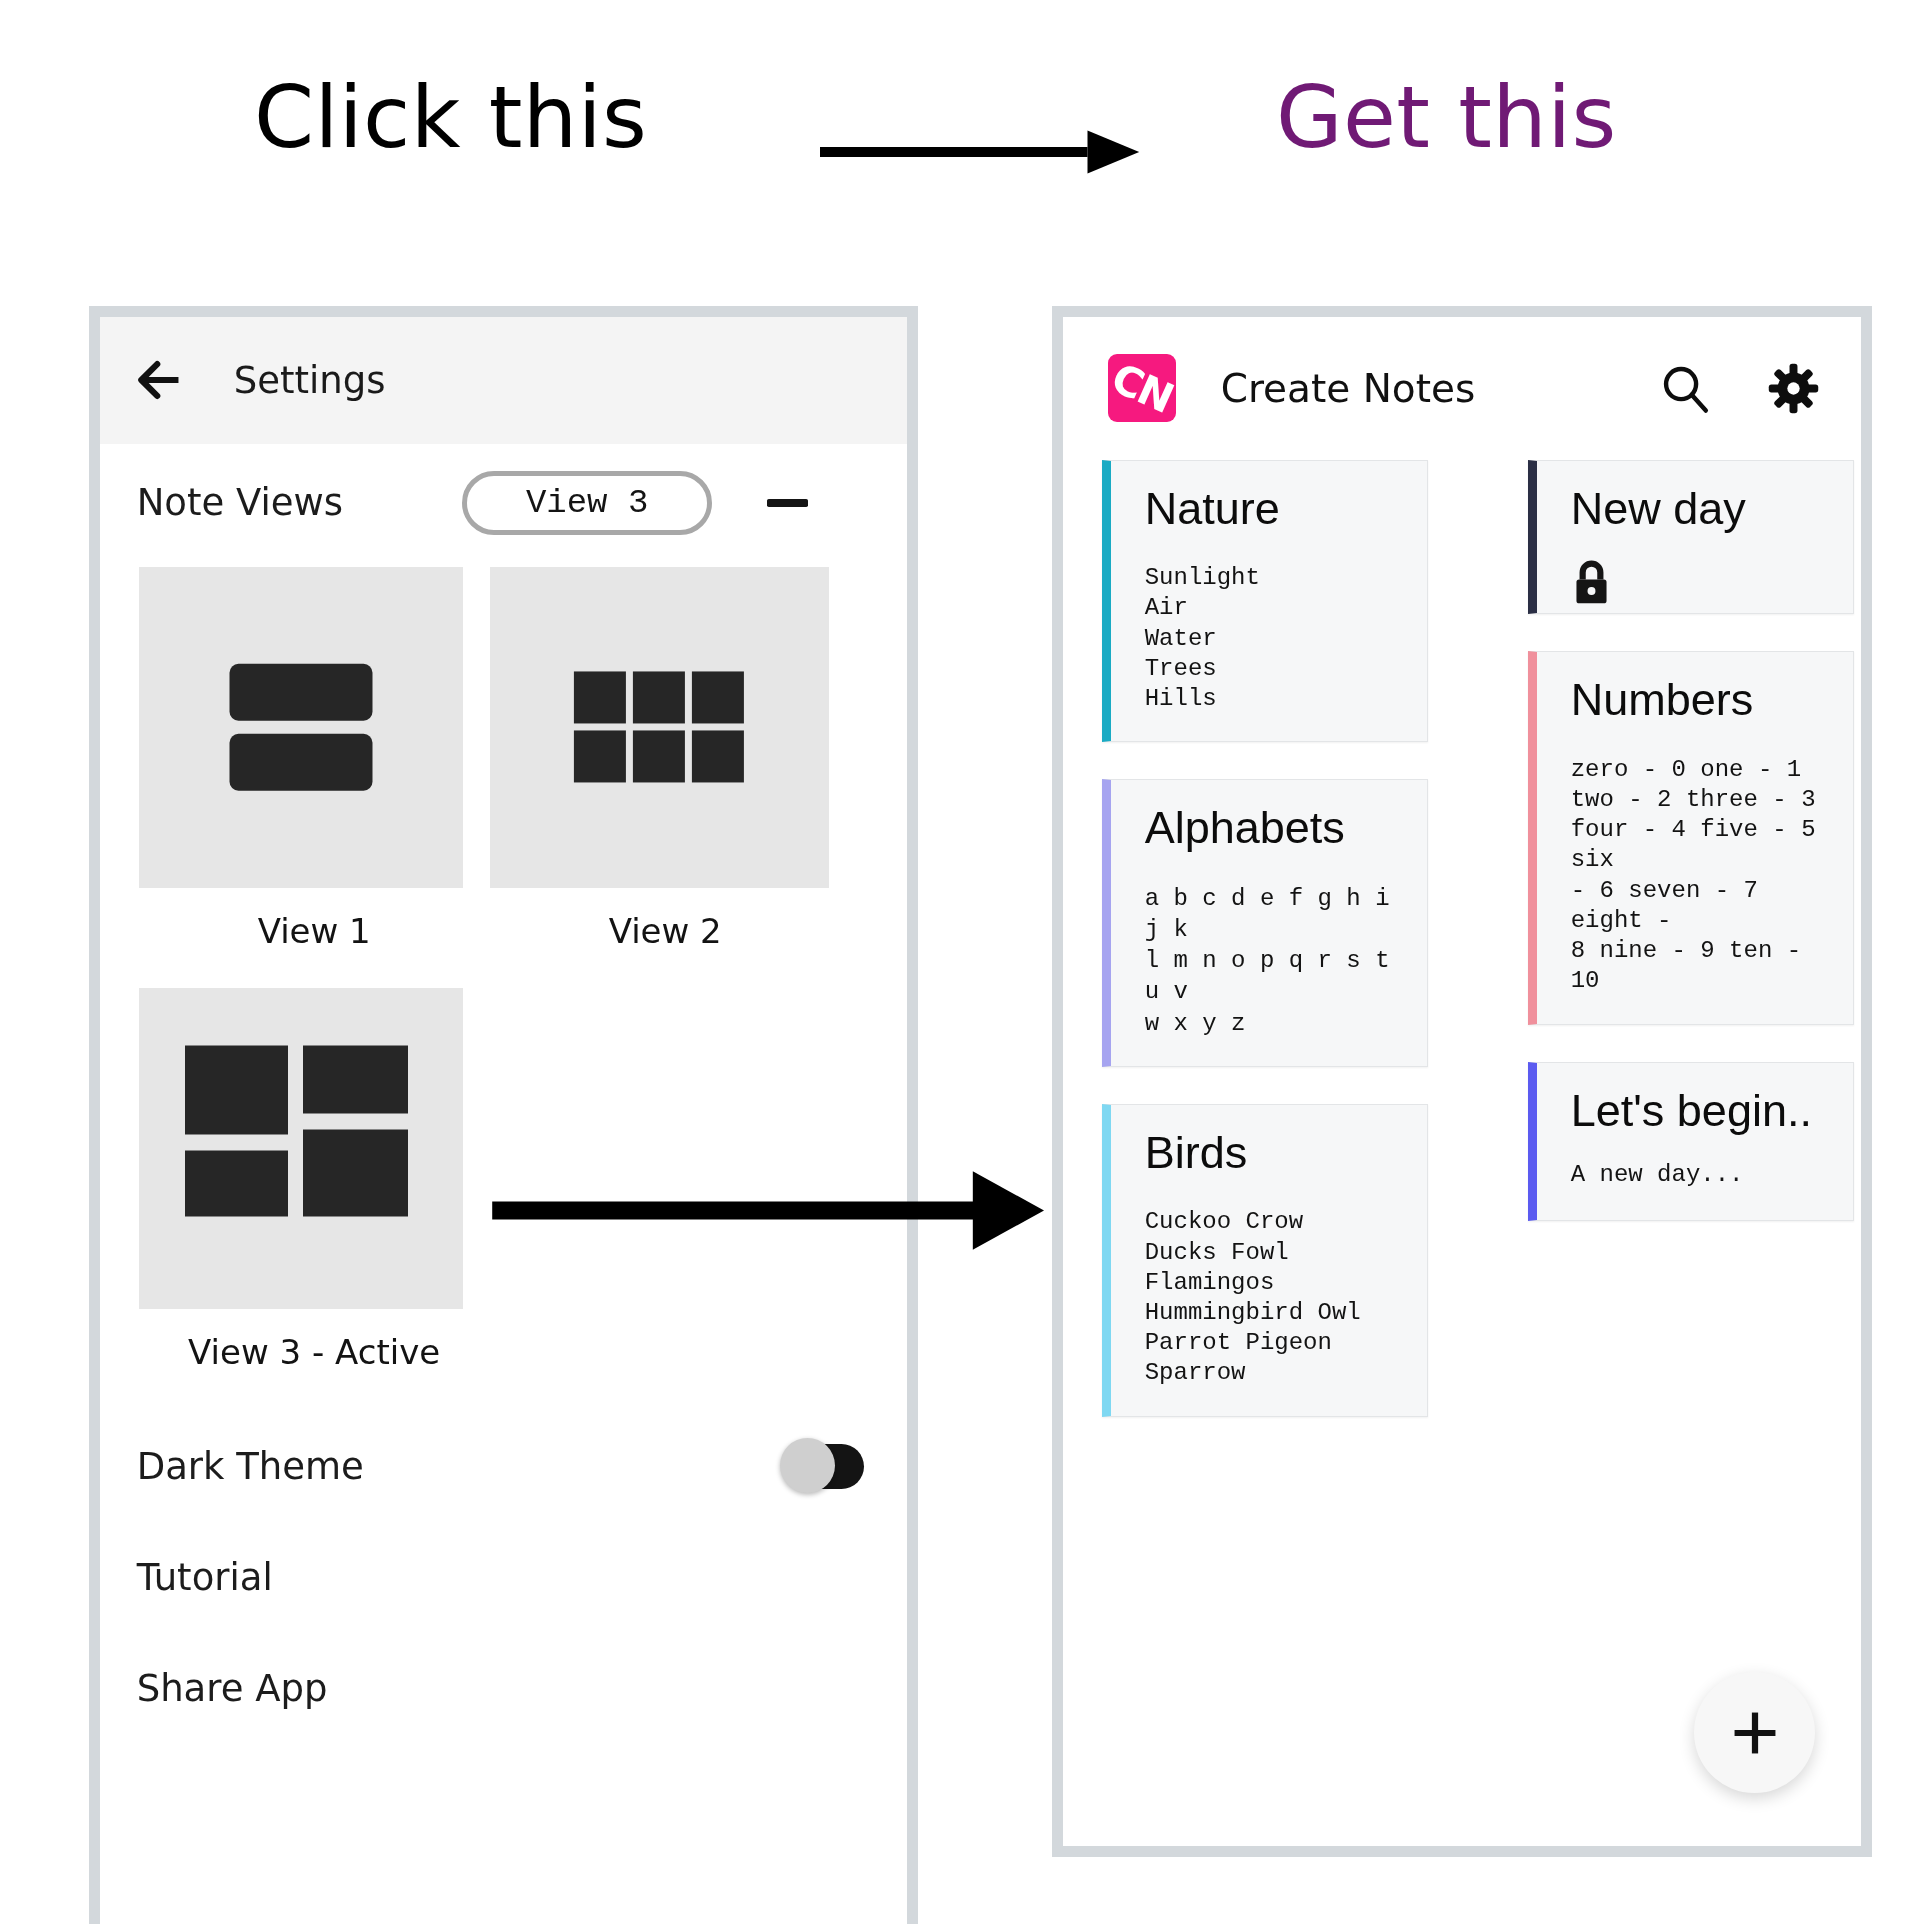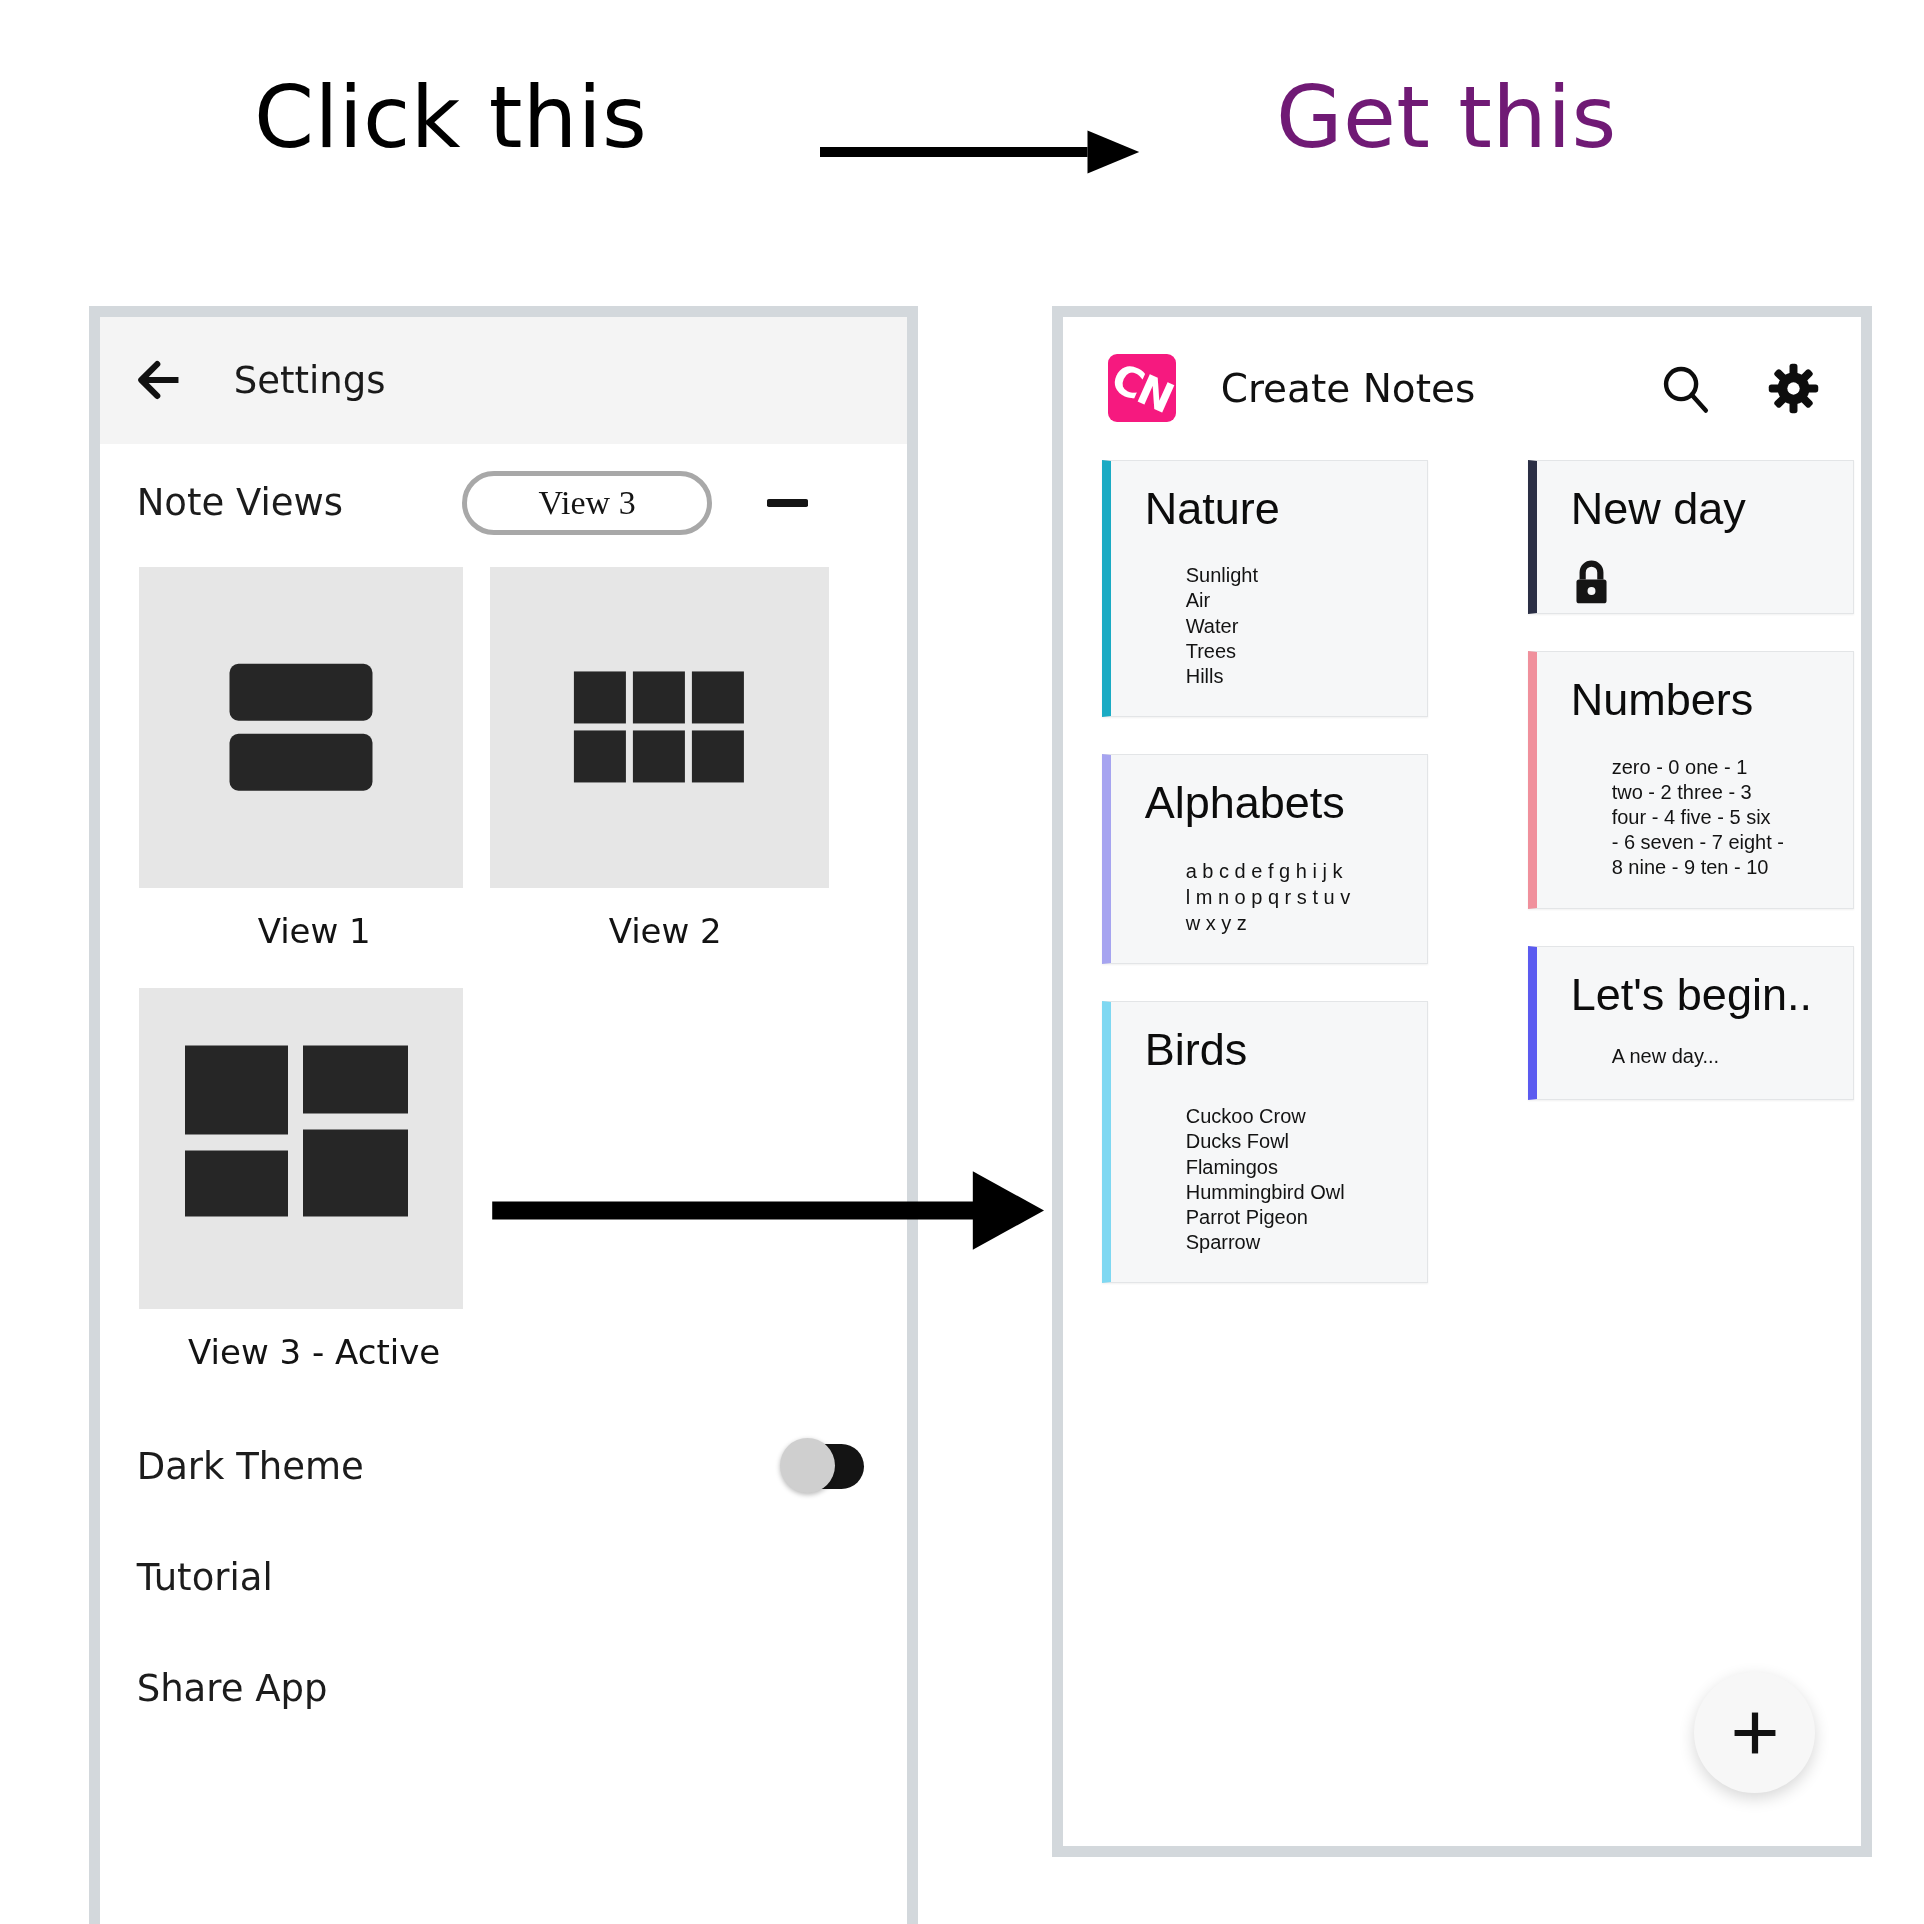--- a/index.html
+++ b/index.html
@@ -69,21 +69,21 @@
     font-family: "DejaVu Sans", sans-serif;
     flex: 0 0 auto;
   }
   .view-chip {
     margin-left: 119px;
     width: 250px; height: 64px;
     border: 5.3px solid #a8a8a8; border-radius: 34px;
     background: #fff;
     display: flex; align-items: center; justify-content: center;
     font-size: 34px; color: #141414;
-    font-family: Liberation Serif, serif;
+    font-family: Liberation Mono, monospace;
   }
   .collapse-dash {
     margin-left: 55px; width: 41px; height: 8px;
     background: #151515; border-radius: 1.8px;
   }
 
   .view-grid {
     margin-top: 32px;
     display: flex; flex-wrap: wrap;
     padding-left: 39px;
@@ -170,25 +170,24 @@
     border-left-width: 9px; border-left-style: solid;
     padding: 23px 0 27px 34px;
     margin-bottom: 37px;
     box-shadow: 0 0.9px 1.8px rgba(0,0,0,.06);
   }
   .note-title {
     font-size: 45px; color: #0c0c0c; line-height: 1.1;
     font-family: "Liberation Sans", sans-serif;
   }
   .note-body {
-    margin-top: 30px; font-size: 20px; color: #131313;
+    margin-top: 30px; font-size: 24px; color: #131313;
     line-height: 1.26; white-space: pre-line;
-    font-family: Liberation Sans, sans-serif;
+    font-family: Liberation Mono, monospace;
     padding-right: 19.6px;
-    margin-left: 41px;
   }
   .note-body.wide-lh { line-height: 1.3; }
   .lock-icon { margin-top: 27px; width: 41px; height: 46px; display:block; }
 
   .fab {
     position: absolute; right: 46px; bottom: 53px;
     width: 121px; height: 121px; border-radius: 50%;
     background: #f7f7f7;
     box-shadow: 0 5.3px 16px rgba(0,0,0,.16);
     display: flex; align-items: center; justify-content: center;

